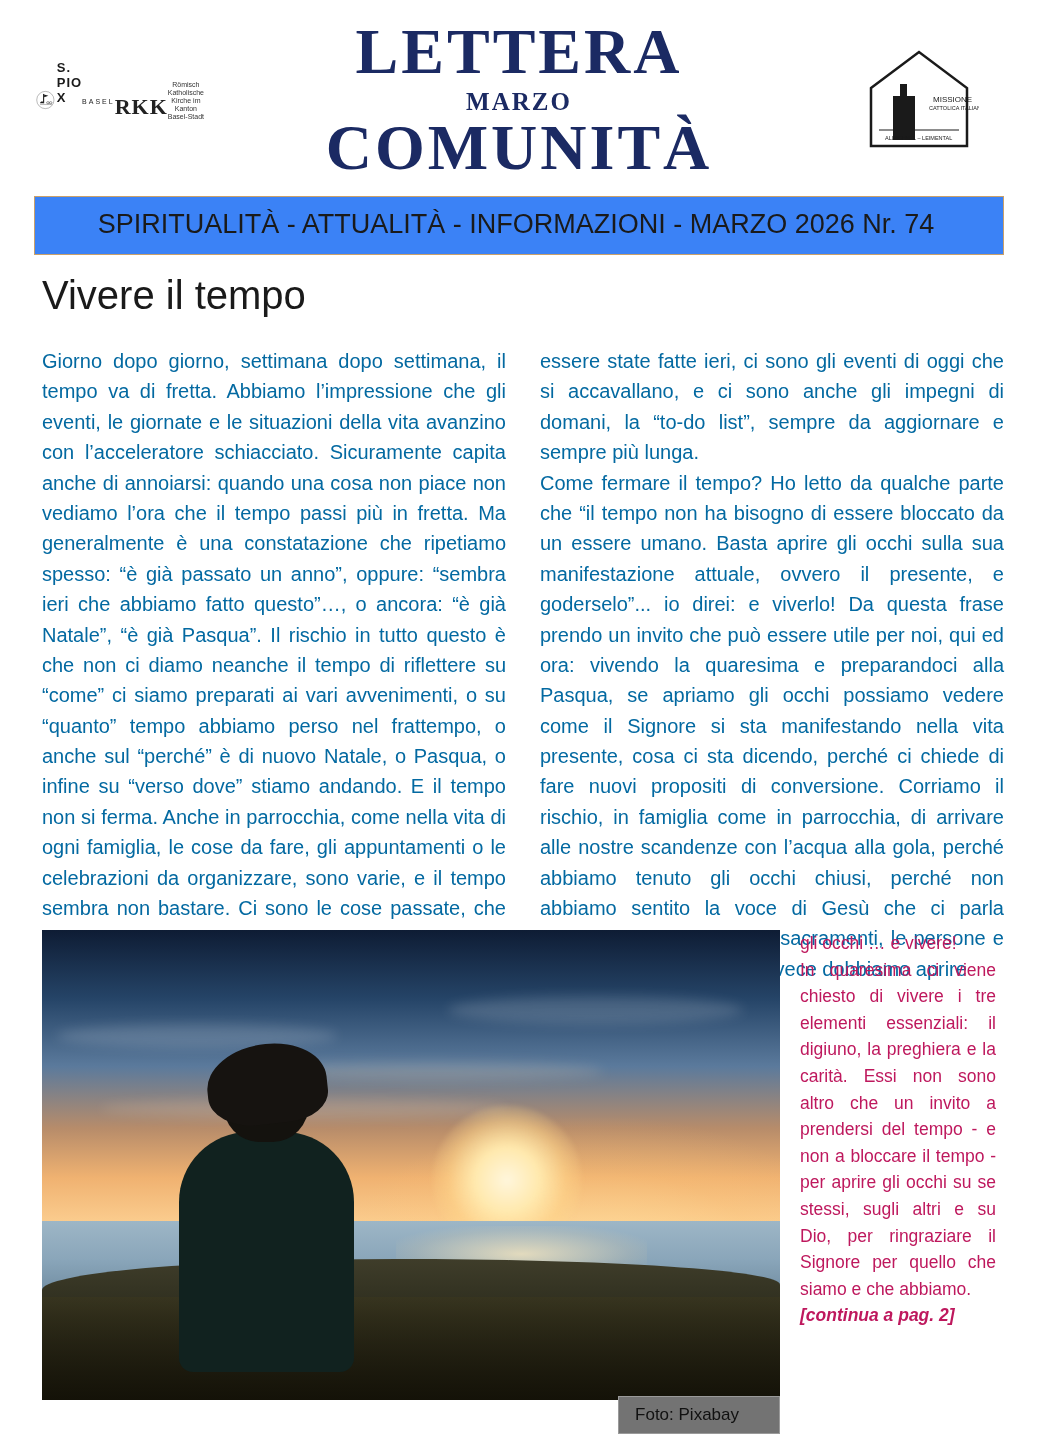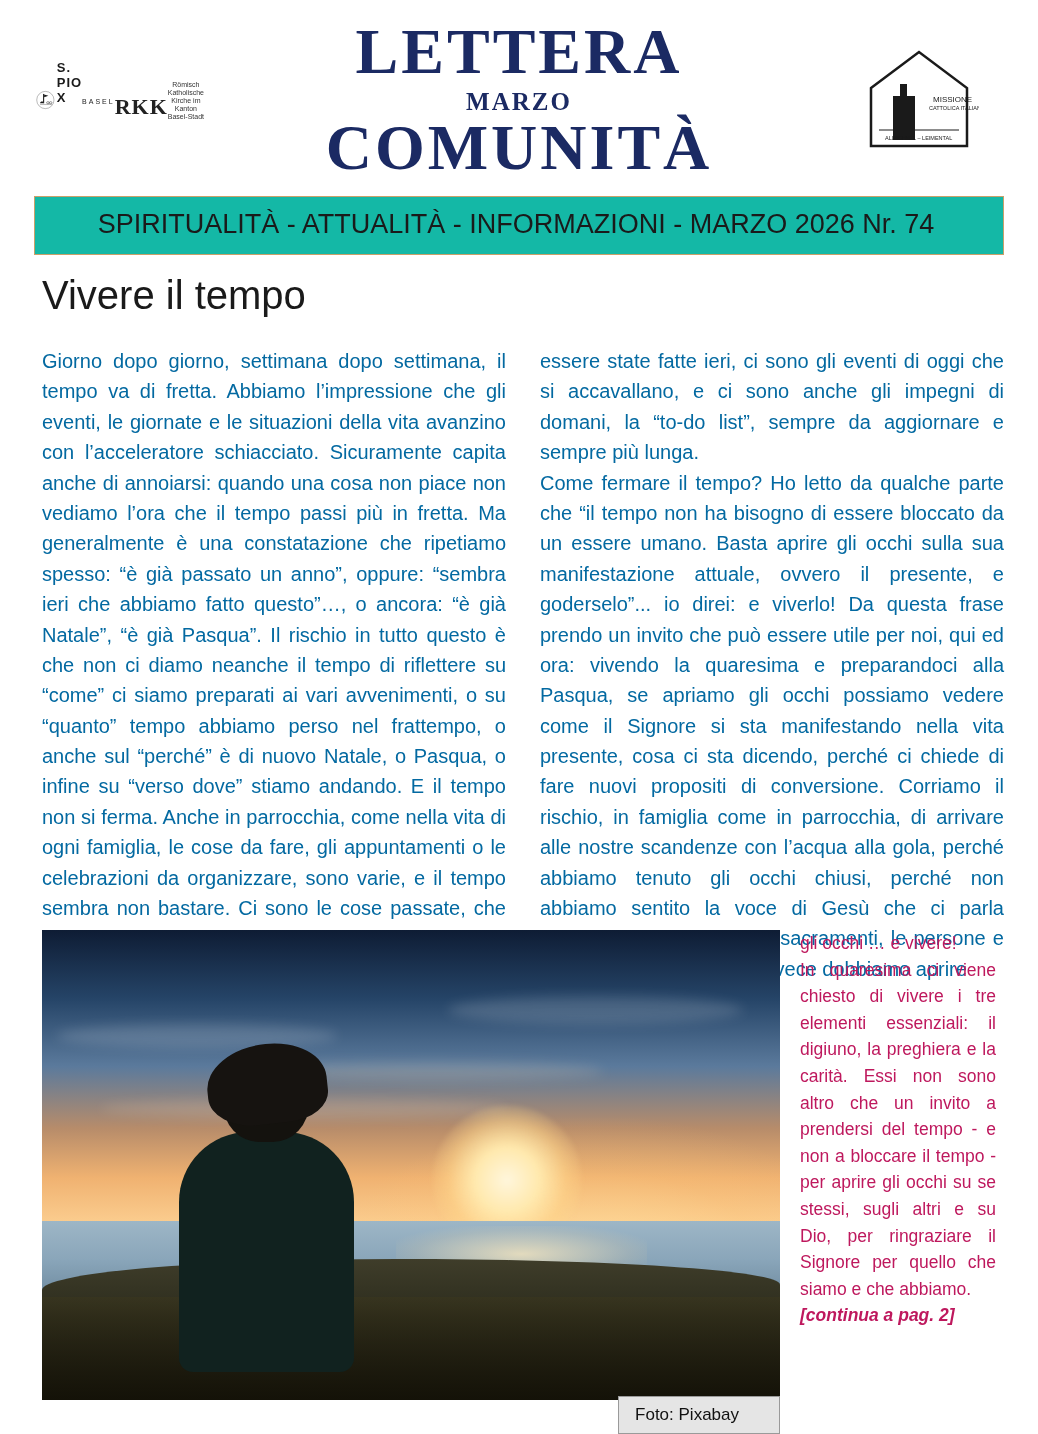--- a/index.html
+++ b/index.html
@@ -86,21 +86,21 @@
     font-size: 22px;
     color: #222;
     letter-spacing: 1px;
     font-weight: 700;
   }
 
   
   .banner {
     margin: 6px 34px 0 34px;
     border: 1.5px solid #c9a06a;
-    background: #14b8a6;
+    background: #3b82f6;
     text-align: center;
     padding: 12px 12px 14px 6px;
   }
   .banner-text {
     font-family: "Liberation Sans", sans-serif;
     font-size: 27px;
     color: #1a1a1a;
   }
 
   
@@ -248,21 +248,21 @@
     width: 120px;
     height: 80px;
     background: #161310;
     border-radius: 60% 55% 40% 45%;
     transform: rotate(-6deg);
   }
   .caption-box {
     position: absolute;
     right: 0;
     bottom: -34px;
-    background: #e5e5e5;
+    background: #737373;
     border: 1px solid #9a9a9a;
     padding: 8px 40px 8px 16px;
     font-size: 17px;
     color: #111;
   }
 
   
   .sidecol {
     position: absolute;
     left: 800px;

